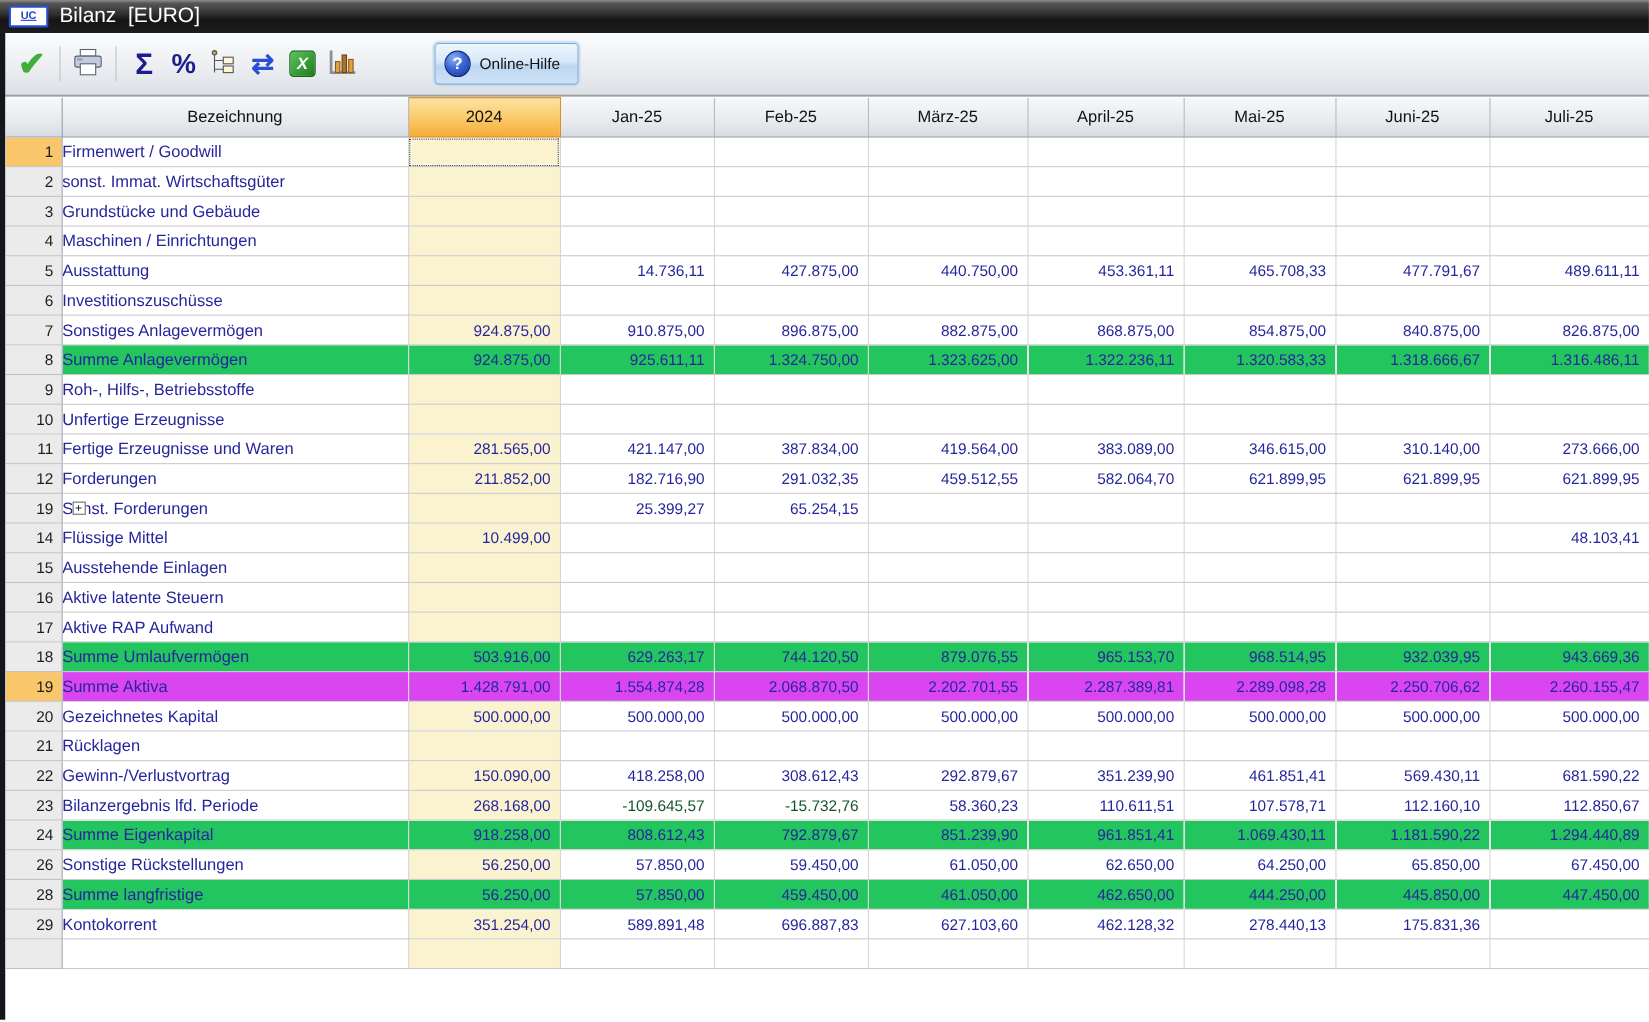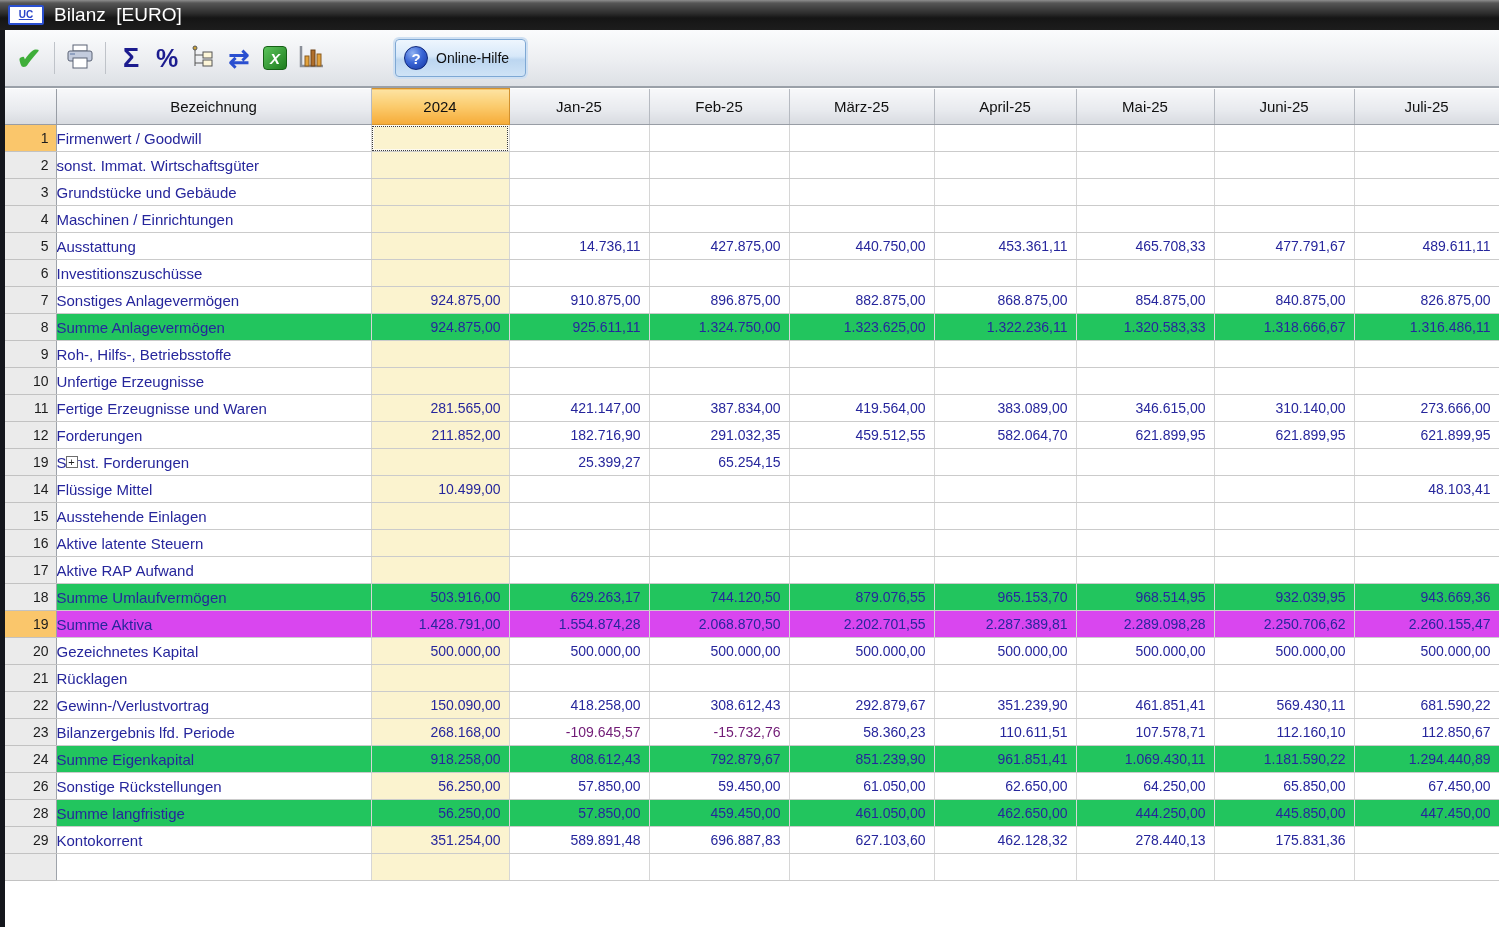--- a/index.html
+++ b/index.html
@@ -46,21 +46,21 @@
   th.gutter-h { border-right:1px solid #989da5; }
   th.sel-col { background:linear-gradient(to bottom,#fde3a2 0,#fbcd70 45%,#f6ab38 100%);
     border:1px solid #d2912e; }
   td { height:27px; font-size:14px; vertical-align:middle;
     border-right:1px solid #d6d6d6; border-bottom:1px solid #cbcbcb; overflow:hidden; white-space:nowrap; }
   td.gutter { background:#ebebeb; color:#1c1c1c; text-align:right; padding-right:7px;
     border-right:1px solid #9ea3aa; border-bottom:1px solid #c2c2c2; }
   td.gutter.gsel { background:#fac66b; }
   td.label { color:#26269c; font-size:15px; position:relative; }
   td.val { color:#26269c; text-align:right; padding-right:8px; }
-  td.val.neg { color:#701a75; }
+  td.val.neg { color:#14532d; }
   td.val.c2024 { background:#fbf3cf; }
   tr.sum td.label, tr.sum td.val, tr.sum td.val.c2024 { background:#22c55e; }
   tr.total td.label, tr.total td.val, tr.total td.val.c2024 { background:#d946ef; }
   td.val.selcell { outline:1px dotted #3c3c3c; outline-offset:-2px;
     box-shadow:inset 0 0 0 2px #fdfaf0; }
   .expander { position:absolute; left:9px; top:50%; transform:translateY(-50%);
     width:12px; height:12px; border:1px solid #6d6d6d; background:#fff; color:#222;
     font-size:11px; line-height:10px; text-align:center; }
 </style>
 </head>

